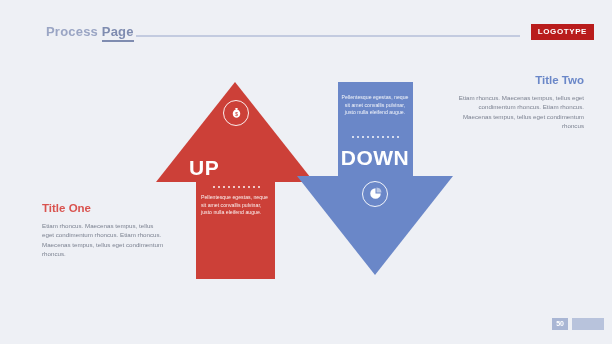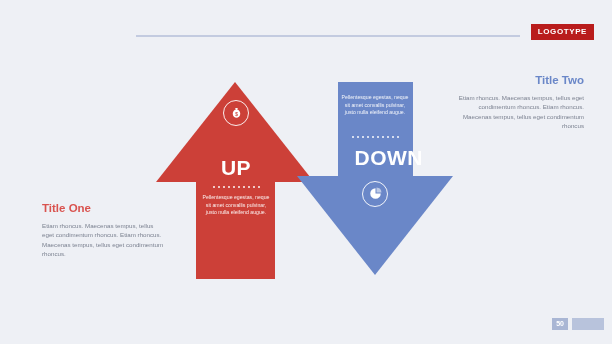--- a/index.html
+++ b/index.html
@@ -92,21 +92,20 @@
     border-left: 78px solid transparent;
     border-right: 78px solid transparent;
     border-top: 99px solid #6a87c8;
   }
 
   
   .up-content {
     position: absolute;
     left: 189px; top: 100px;
     width: 94px;
-    text-align: center;
     color: #ffffff;
     z-index: 5;
   }
   .down-content {
     position: absolute;
     left: 327px; top: 94px;
     width: 96px;
     text-align: center;
     color: #ffffff;
     z-index: 5;
@@ -196,20 +195,23 @@
     width: 32px; height: 12px;
     background: #b8c3dc;
   }
 </style>
 </head>
 <body>
 
 <div class="slide">
 
   <div class="header">
+    <div class="header-title">
+      <span>Process </span><span class="strong">Page</span>
+    </div>
     <div class="header-rule"></div>
     <div class="logotype">LOGOTYPE</div>
   </div>
 
   <div class="arrow-layer">
     <div class="arrow-up-head"></div>
     <div class="arrow-up-shaft"></div>
     <div class="arrow-down-shaft"></div>
     <div class="arrow-down-head"></div>
   </div>
@@ -244,21 +246,21 @@
         <i></i>
         <i></i>
         <i></i>
         <i></i>
         <i></i>
         <i></i>
         <i></i>
         <i></i>
         <i></i>
     </div>
-    <div class="big-label" style="margin-top:8px;text-align:right;">DOWN</div>
+    <div class="big-label" style="margin-top:8px;">DOWN</div>
     <div class="icon-circle" style="margin-top:11px;">
       <svg width="15" height="15" viewBox="0 0 24 24" aria-hidden="true">
         <path d="M12 3.6a8.4 8.4 0 1 0 8.4 8.4h-8.4V3.6z" fill="#ffffff"></path>
         <path d="M13.6 2.4v8h8a8.4 8.4 0 0 0-8-8z" fill="#ffffff" opacity="0.55"></path>
       </svg>
     </div>
   </div>
 
   <div class="side-block side-right">
     <div class="side-title blue">Title Two</div>

